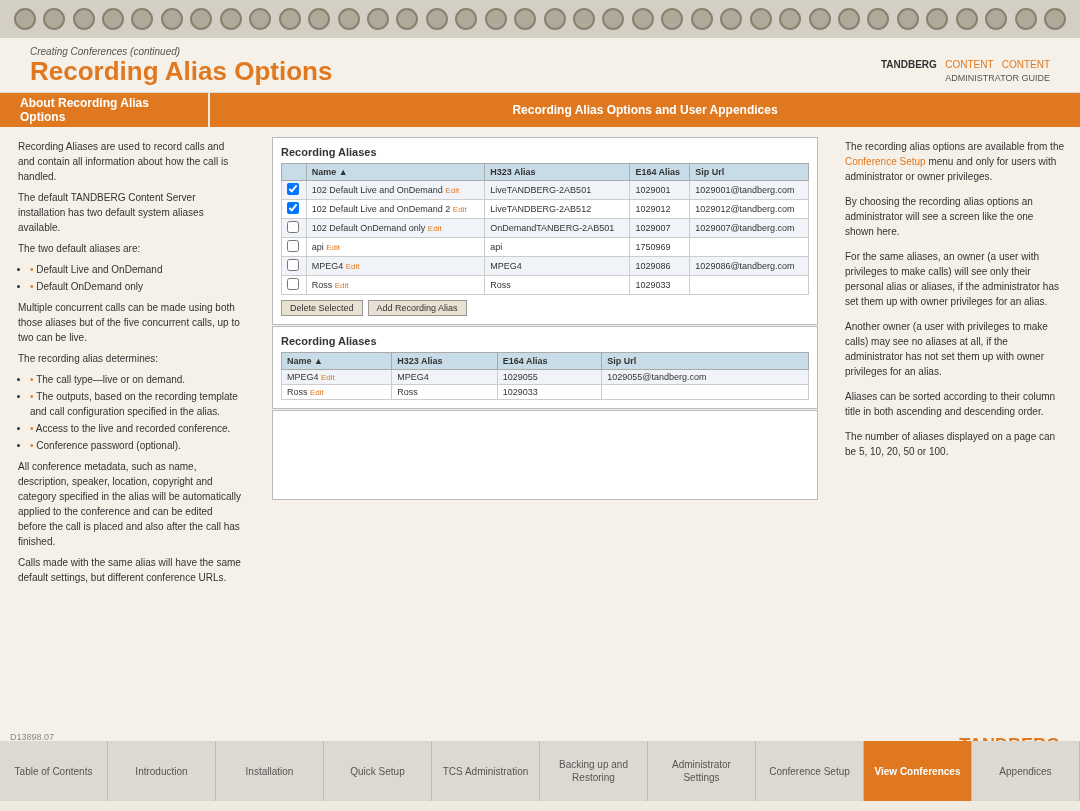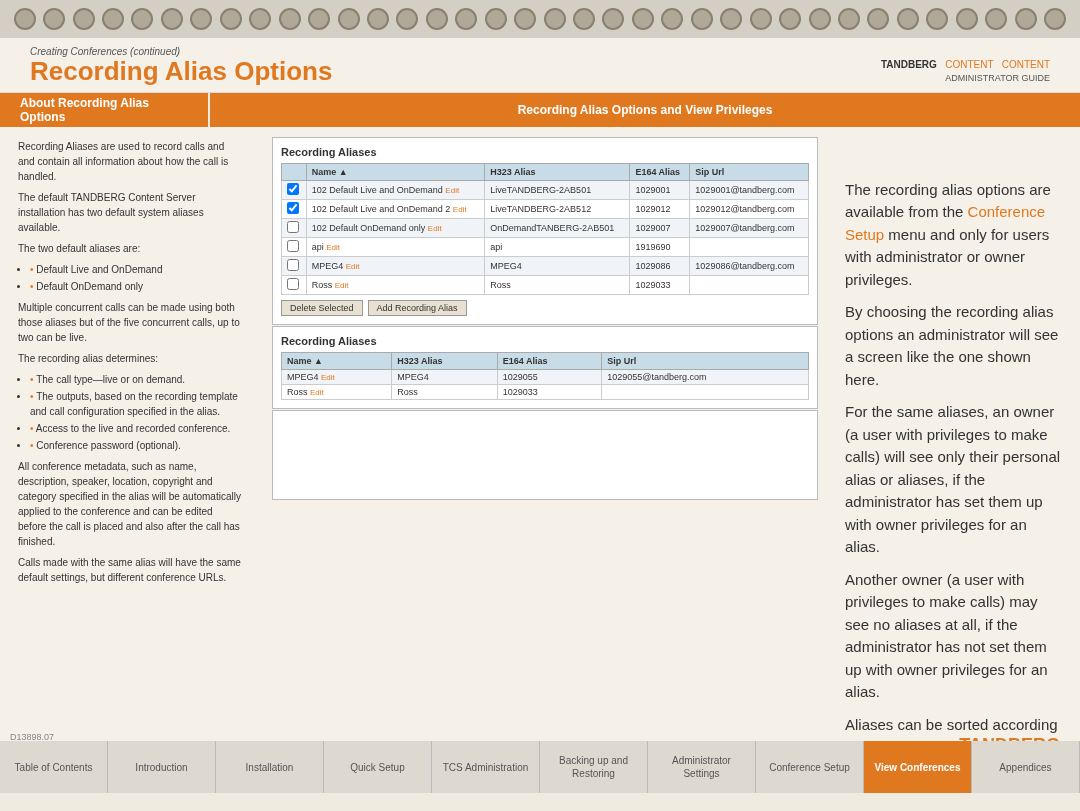--- a/index.html
+++ b/index.html
@@ -183,42 +183,41 @@
     .empty-box {
       border: 1px solid #bbb;
       background: white;
       height: 90px;
     }
 
     
     .right-col {
       width: 250px;
       padding: 12px 15px;
-      font-size: 15px;
+      font-size: 10px;
       color: #333;
       line-height: 1.5;
       flex-shrink: 0;
       overflow: hidden;
-      margin-top: 40px;
     }
     .right-col p { margin-bottom: 10px; }
     .orange-link { color: #e07820; text-decoration: none; }
 
     
     .bottom-nav {
       position: absolute;
       bottom: 0;
       width: 100%;
       height: 70px;
       display: flex;
       flex-direction: column;
     }
     .nav-tabs {
       display: flex;
-      height: 52px;
+      height: 60px;
       background: #d4cfc4;
     }
     .nav-tab {
       flex: 1;
       display: flex;
       align-items: center;
       justify-content: center;
       text-align: center;
       font-size: 10px;
       color: #555;
@@ -327,21 +326,21 @@
       <span class="brand-content">CONTENT</span>
       &nbsp;
       <span class="brand-server">CONTENT</span>
     </div>
     <div class="guide-text">ADMINISTRATOR GUIDE</div>
   </div>
 </div>
 
 <div class="section-header">
   <div class="section-header-left">About Recording Alias Options</div>
-  <div class="section-header-right">Recording Alias Options and View Privileges</div>
+  <div class="section-header-right">Recording Alias Options and User Appendices</div>
 </div>
 
 <div class="main-content">
 
   <div class="left-col">
     <p>Recording Aliases are used to record calls and and contain all information about how the call is handled.</p>
     <p>The default TANDBERG Content Server installation has two default system aliases available.</p>
     <p>The two default aliases are:</p>
     <ul>
       <li><span class="bullet-orange">•</span> <span>Default Live and OnDemand</span></li>
@@ -392,21 +391,21 @@
             <td><input type="checkbox" class="alias-table-checkbox" style=""></td>
             <td>102 Default OnDemand only <a href="#" class="edit-link">Edit</a></td>
             <td>OnDemandTANBERG-2AB501</td>
             <td>1029007</td>
             <td>1029007@tandberg.com</td>
           </tr>
           <tr>
             <td><input type="checkbox" class="alias-table-checkbox" style=""></td>
             <td>api <a href="#" class="edit-link">Edit</a></td>
             <td>api</td>
-            <td>1919690</td>
+            <td>1750969</td>
             <td></td>
           </tr>
           <tr>
             <td><input type="checkbox" class="alias-table-checkbox" style=""></td>
             <td>MPEG4 <a href="#" class="edit-link">Edit</a></td>
             <td>MPEG4</td>
             <td>1029086</td>
             <td>1029086@tandberg.com</td>
           </tr>
           <tr>

